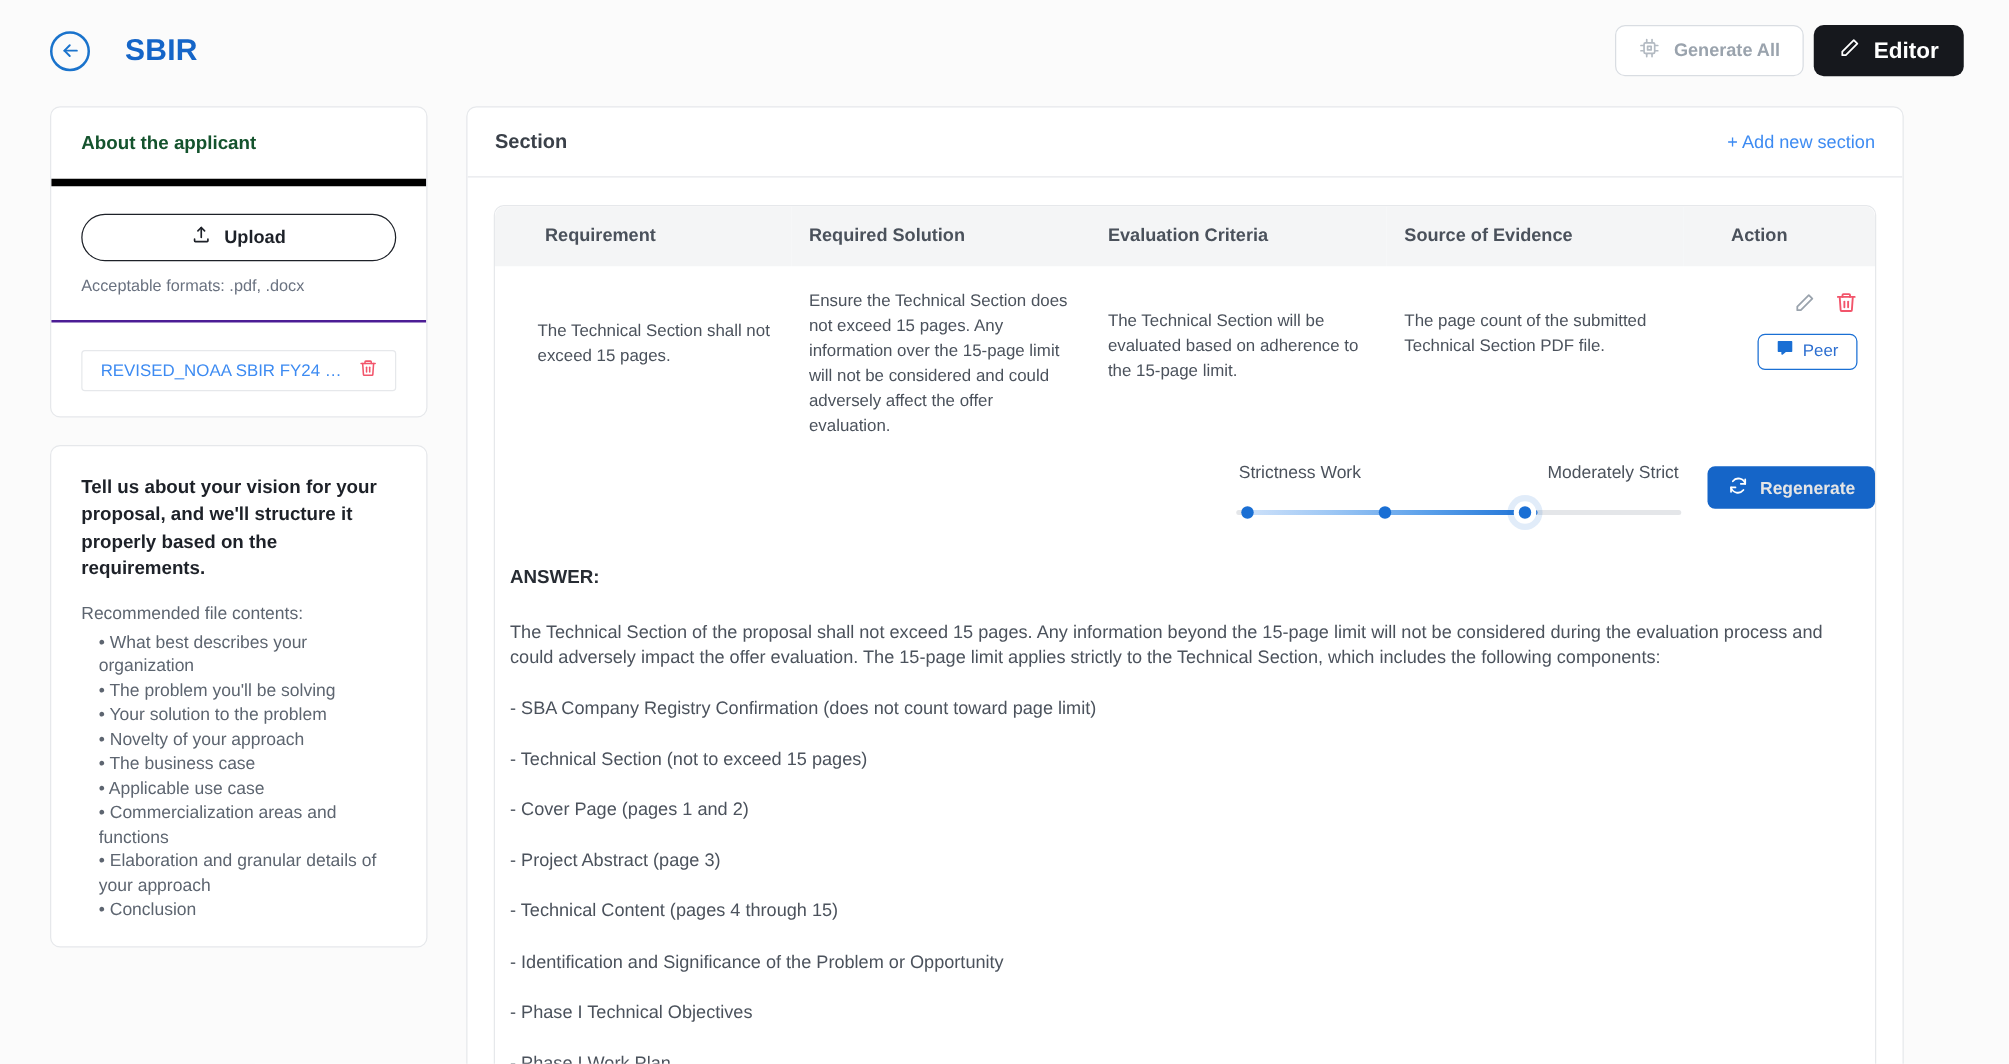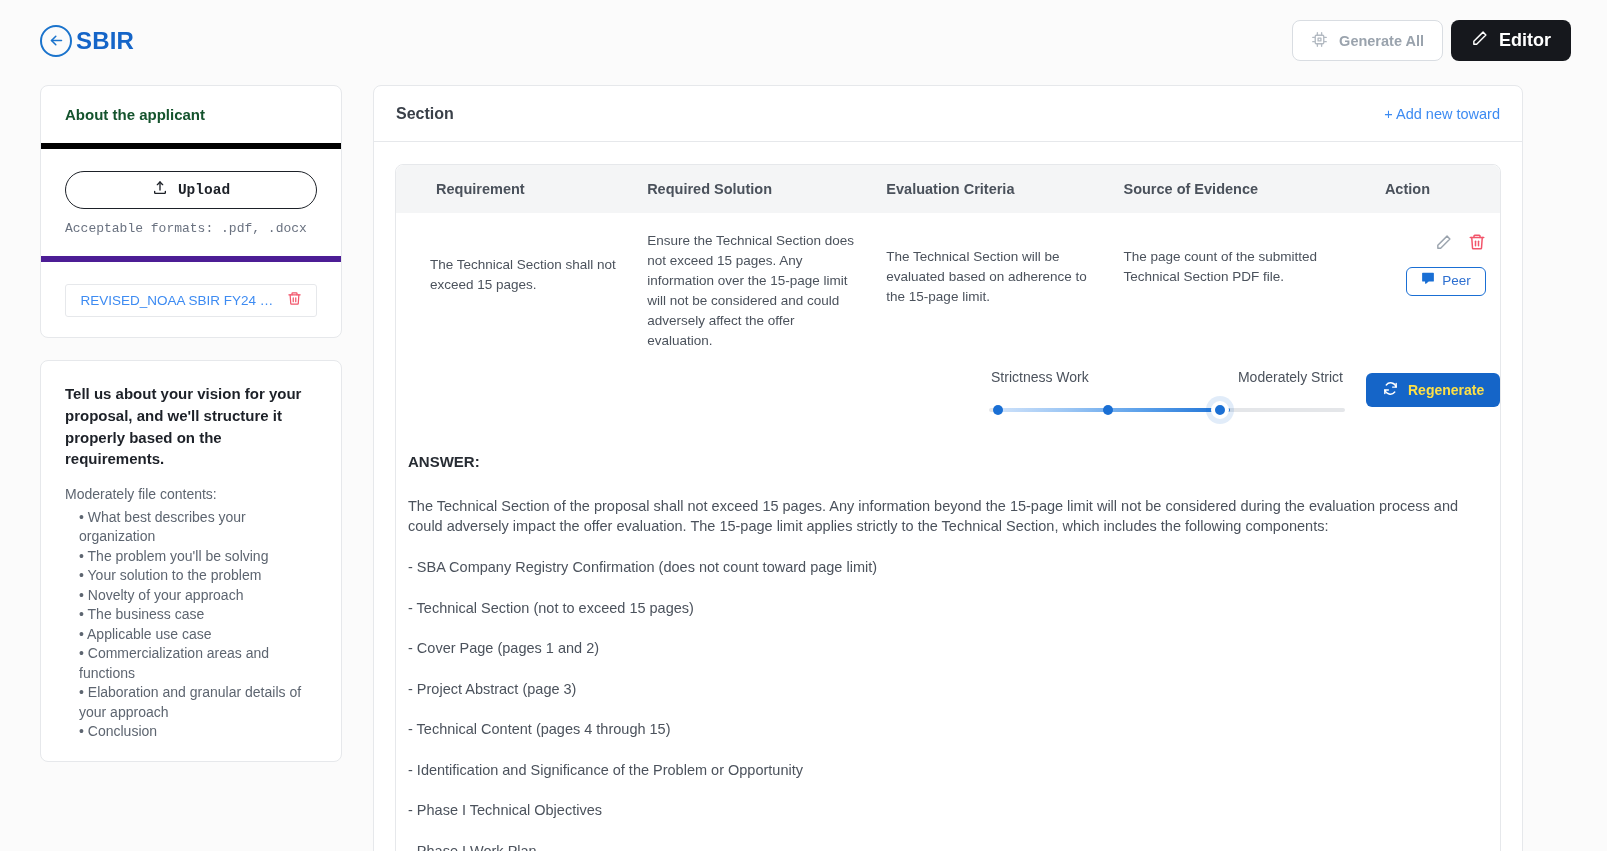--- a/index.html
+++ b/index.html
@@ -26,21 +26,21 @@
     top: 0; left: 0;
     width: 1607px;
     height: 81px;
     background: #fbfbfb;
     display: flex;
     align-items: center;
   }
   .header-left {
     display: flex;
     align-items: center;
-    gap: 4px;
+    gap: 28px;
     margin-left: 40px;
   }
   .back-circle {
     width: 32px; height: 32px;
     border: 2px solid #1a73cc;
     border-radius: 50%;
     display: flex;
     align-items: center;
     justify-content: center;
     cursor: pointer;
@@ -104,21 +104,21 @@
   .card + .card { margin-top: 22px; }
 
   .card-head {
     padding: 20px 24px;
     font-size: 15px;
     font-weight: bold;
     color: #14532d;
     border-bottom: 6px solid #000000;
   }
   .card-body { padding: 22px 24px 20px; }
-  .card-body.divided { border-bottom: 6px solid #4c1d95; font-family: Liberation Mono, monospace; }
+  .card-body.divided { border-bottom: 2px solid #4c1d95; }
 
   .upload-btn {
     width: 100%;
     height: 38px;
     border: 1.5px solid #1d2128;
     border-radius: 19px;
     background: #fff;
     display: flex;
     align-items: center;
     justify-content: center;
@@ -340,21 +340,21 @@
     top: 4px;
     height: 34px;
     padding: 0 16px;
     border-radius: 6px;
     background: #1565c8;
     display: flex;
     align-items: center;
     gap: 9px;
     font-size: 14px;
     font-weight: bold;
-    color: #fde047;
+    color: #e5e5e5;
     cursor: pointer;
   }
 
   
   .answer {
     padding: 10px 22px 0 12px;
   }
   .answer-label {
     font-size: 15px;
     font-weight: bold;
@@ -448,42 +448,42 @@
               <line x1="14" y1="11" x2="14" y2="17"></line>
             </svg>
           </span>
         </div>
       </div>
     </div>
 
     <div class="card">
       <div class="card-body">
         <div class="vision-title">Tell us about your vision for your proposal, and we'll structure it properly based on the requirements.</div>
-        <div class="rec-label">Moderately file contents:</div>
+        <div class="rec-label">Recommended file contents:</div>
         <ul class="rec-list">
           <li>What best describes your organization</li>
           <li>The problem you'll be solving</li>
           <li>Your solution to the problem</li>
           <li>Novelty of your approach</li>
           <li>The business case</li>
           <li>Applicable use case</li>
           <li>Commercialization areas and functions</li>
           <li>Elaboration and granular details of your approach</li>
           <li>Conclusion</li>
         </ul>
       </div>
     </div>
 
   </div>
 
   <div class="main">
 
     <div class="section-bar">
       <div class="section-title">Section</div>
-      <div class="add-section">+ Add new toward</div>
+      <div class="add-section">+ Add new section</div>
     </div>
 
     <div class="inner-card">
 
       <table class="req">
         <colgroup>
           <col class="col1">
             <col class="col2">
             <col class="col3">
             <col class="col4">

